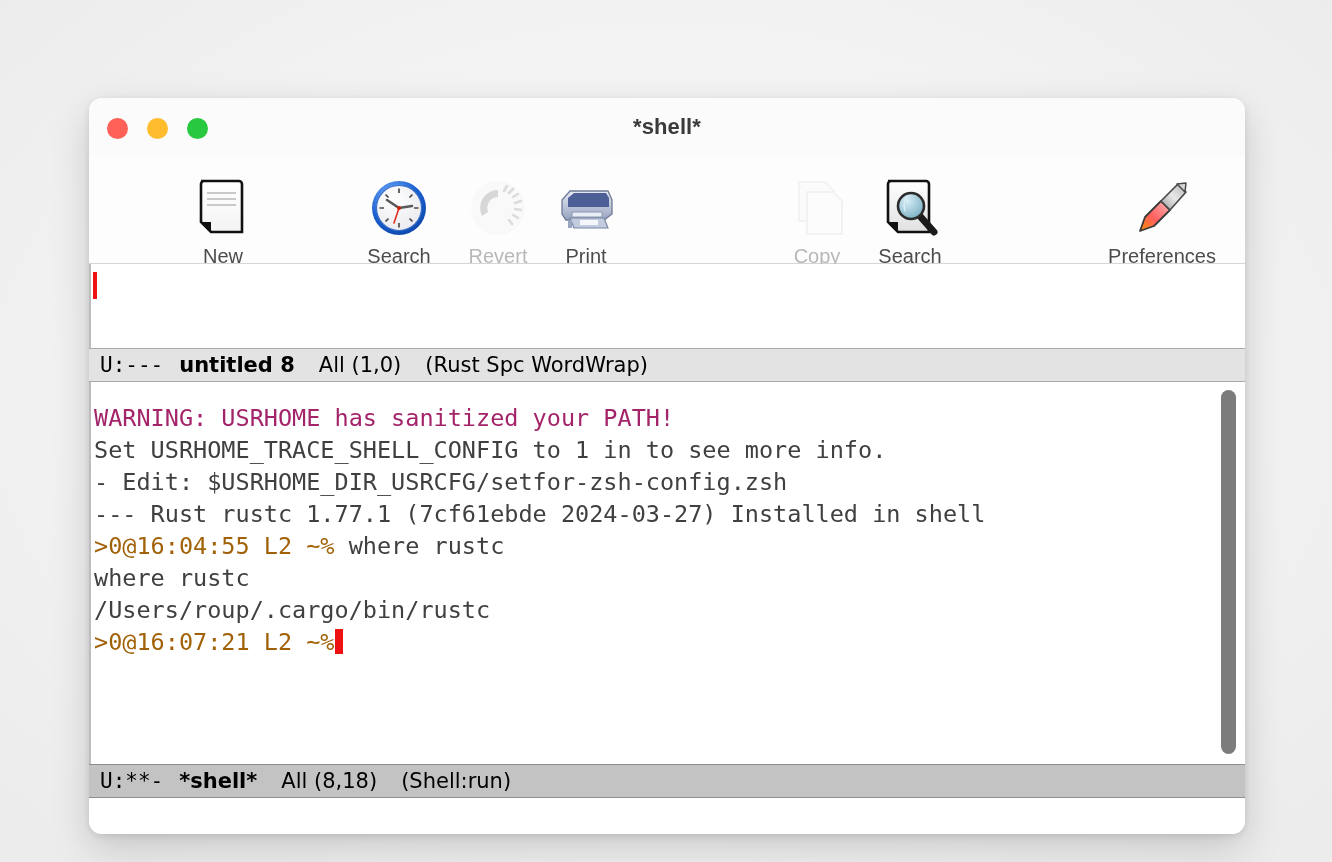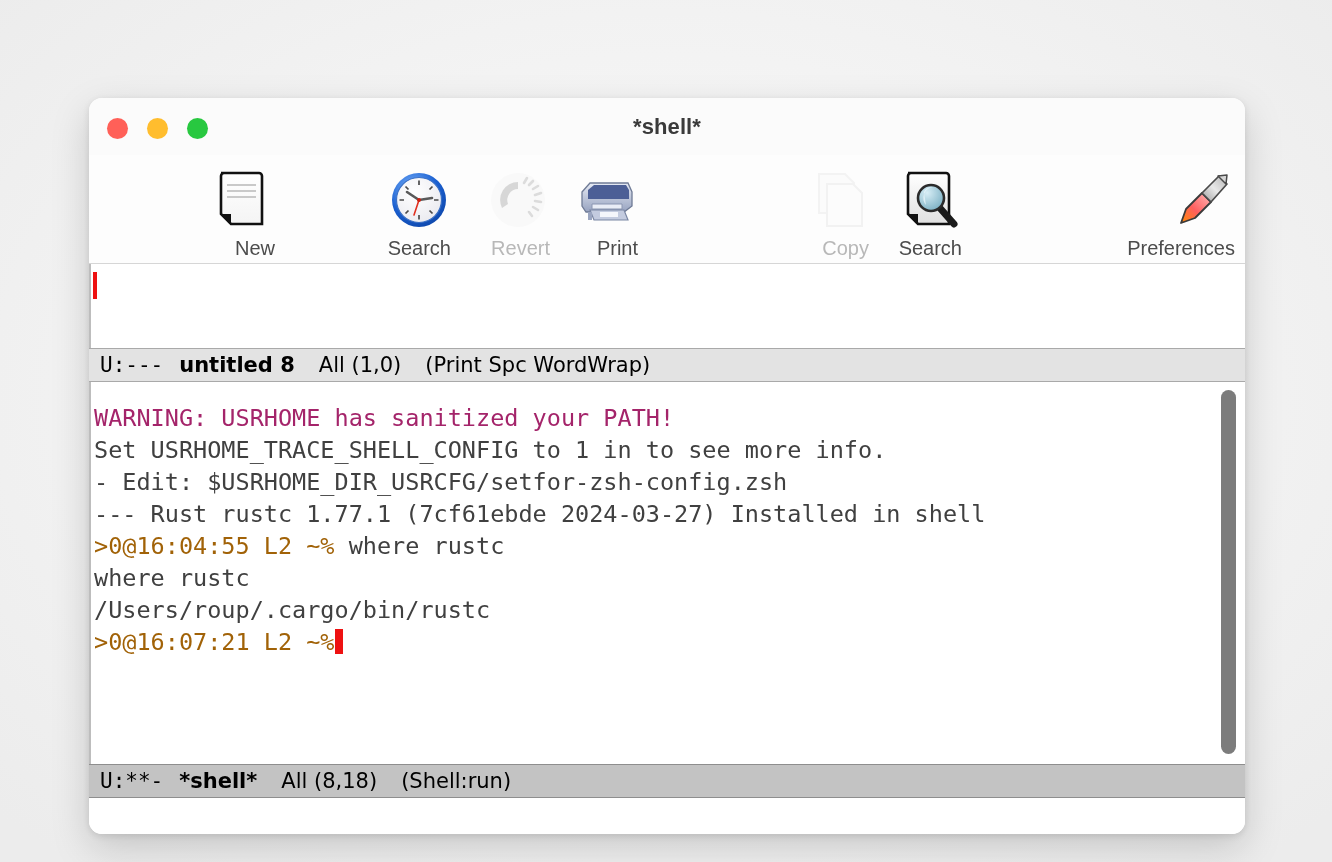--- a/index.html
+++ b/index.html
@@ -74,26 +74,26 @@
   
   .toolbar {
     flex: 0 0 108px;
     height: 108px;
     background: #fdfdfd;
     position: relative;
     border-bottom: 1px solid #d6d6d6;
   }
   .tool {
     position: absolute;
-    top: 8px;
+    top: 16px;
     width: 104px;
     height: 105px;
     display: flex;
     flex-direction: column;
-    align-items: flex-end;
+    align-items: center;
     justify-content: flex-start;
     padding-top: 5px;
     box-sizing: border-box;
     cursor: default;
   }
   .tool .glyph {
     width: 64px;
     height: 64px;
     display: block;
   }
@@ -380,21 +380,21 @@
     <span></span>
   </div>
 
   <div class="modeline inactive">
     <span class="ml-flags">U:---</span>
     <span class="gap-s"></span>
     <span class="ml-buf">untitled 8</span>
     <span class="gap-m"></span>
     <span>All (1,0)</span>
     <span class="gap-m"></span>
-    <span>(Print Spc WordWrap)</span>
+    <span>(Rust Spc WordWrap)</span>
   </div>
 
   <div class="buffer-area buf-shell">
     <div class="shell-text" id="shell-text"><div class="ln"><span class="c-warn">WARNING: USRHOME has sanitized your PATH!</span></div><div class="ln"><span class="c-plain">Set USRHOME_TRACE_SHELL_CONFIG to 1 in to see more info.</span></div><div class="ln"><span class="c-plain">- Edit: $USRHOME_DIR_USRCFG/setfor-zsh-config.zsh</span></div><div class="ln"><span class="c-plain">--- Rust rustc 1.77.1 (7cf61ebde 2024-03-27) Installed in shell</span></div><div class="ln"><span class="c-prompt">&gt;0@16:04:55 L2 ~%</span><span class="c-plain"> where rustc</span></div><div class="ln"><span class="c-plain">where rustc</span></div><div class="ln"><span class="c-plain">/Users/roup/.cargo/bin/rustc</span></div><div class="ln"><span class="c-prompt">&gt;0@16:07:21 L2 ~%</span><span class="blockcur"></span></div></div>
     <div class="scrolltrack">
       <div class="scrollthumb"></div>
     </div>
   </div>
 
   <div class="modeline active">

